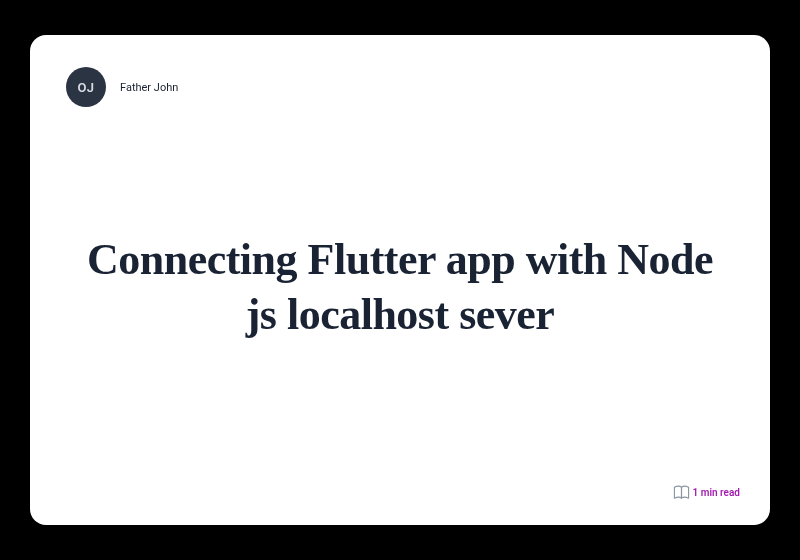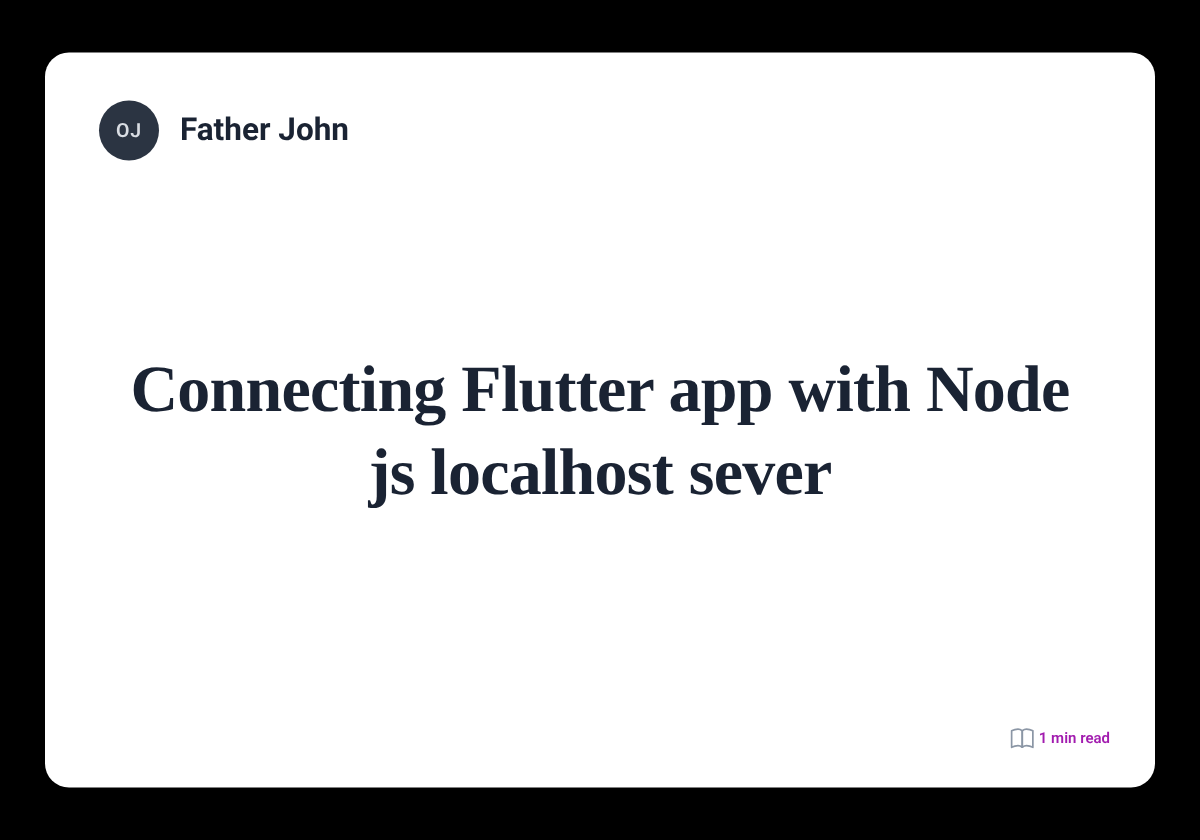--- a/index.html
+++ b/index.html
@@ -44,22 +44,22 @@
     font-weight: 600;
     letter-spacing: 0.5px;
     flex-shrink: 0;
   }
   .author-meta {
     display: flex;
     flex-direction: column;
     gap: 2px;
   }
   .author-name {
-    font-size: 21px;
-    font-weight: 700;
+    font-size: 11px;
+    font-weight: 400;
     color: #1a2333;
   }
   .author-domain {
     font-size: 14px;
     font-weight: 500;
     color: #8b96a5;
   }
   .title-wrap {
     flex: 1;
     display: flex;

